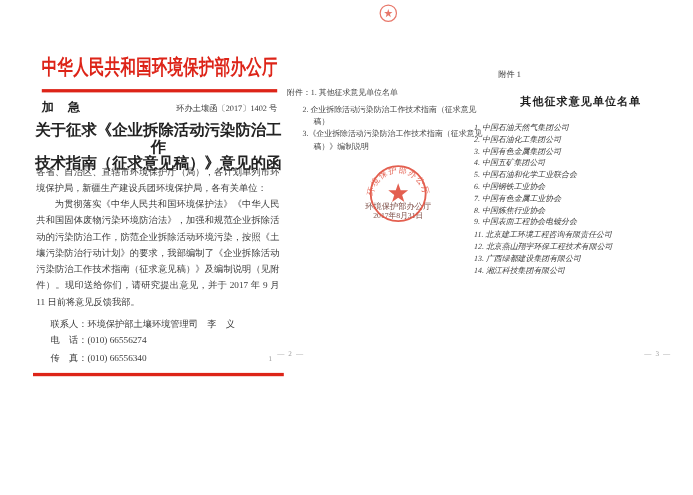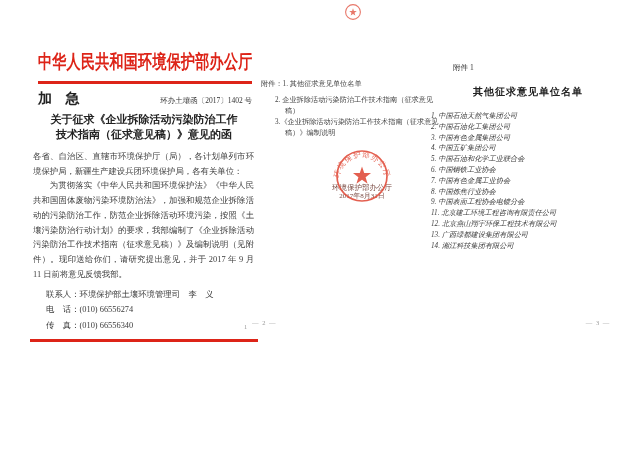--- a/index.html
+++ b/index.html
@@ -12,23 +12,23 @@
   
   .masthead{
     left:38px;top:50px;width:214px;text-align:center;
     color:#dd2418;font-weight:bold;font-size:14px;letter-spacing:.3px;
     transform:scaleY(1.35);transform-origin:center top;white-space:nowrap;
   }
   .rule{background:#dd2418;height:3px;}
   .rule-top{left:38px;top:81px;width:214px;}
   .rule-bottom{left:30px;top:339px;width:228px;}
   .docnum-row{left:38px;top:90px;width:214px;display:flex;justify-content:space-between;align-items:baseline;}
-  .urgency{font-weight:bold;font-size:14px;letter-spacing:5px;color:#222;}
+  .urgency{font-weight:bold;font-size:11px;letter-spacing:5px;color:#222;}
   .docnum{font-size:7.5px;color:#333;}
-  .letter-title{left:30px;top:112px;width:228px;text-align:center;font-weight:bold;font-size:11px;line-height:15px;color:#222;}
+  .letter-title{left:30px;top:112px;width:228px;text-align:center;font-weight:bold;font-size:14px;line-height:15px;color:#222;}
   .letter-body{left:33px;top:150px;width:221px;font-size:8.4px;line-height:14.7px;text-align:justify;color:#3b3b3b;}
   .letter-body p{margin:0;}
   .letter-body .indent{text-indent:2em;}
   .contact-block{left:46px;top:287px;width:210px;font-size:8.4px;line-height:15.4px;color:#3b3b3b;}
   .pagenum{color:#9a9a9a;font-size:6.5px;letter-spacing:1px;}
   .pn1{left:244px;top:323px;}
   .pn2{left:252px;top:319px;}
   .pn3{left:576px;top:319px;width:44px;text-align:center;}
 
   

